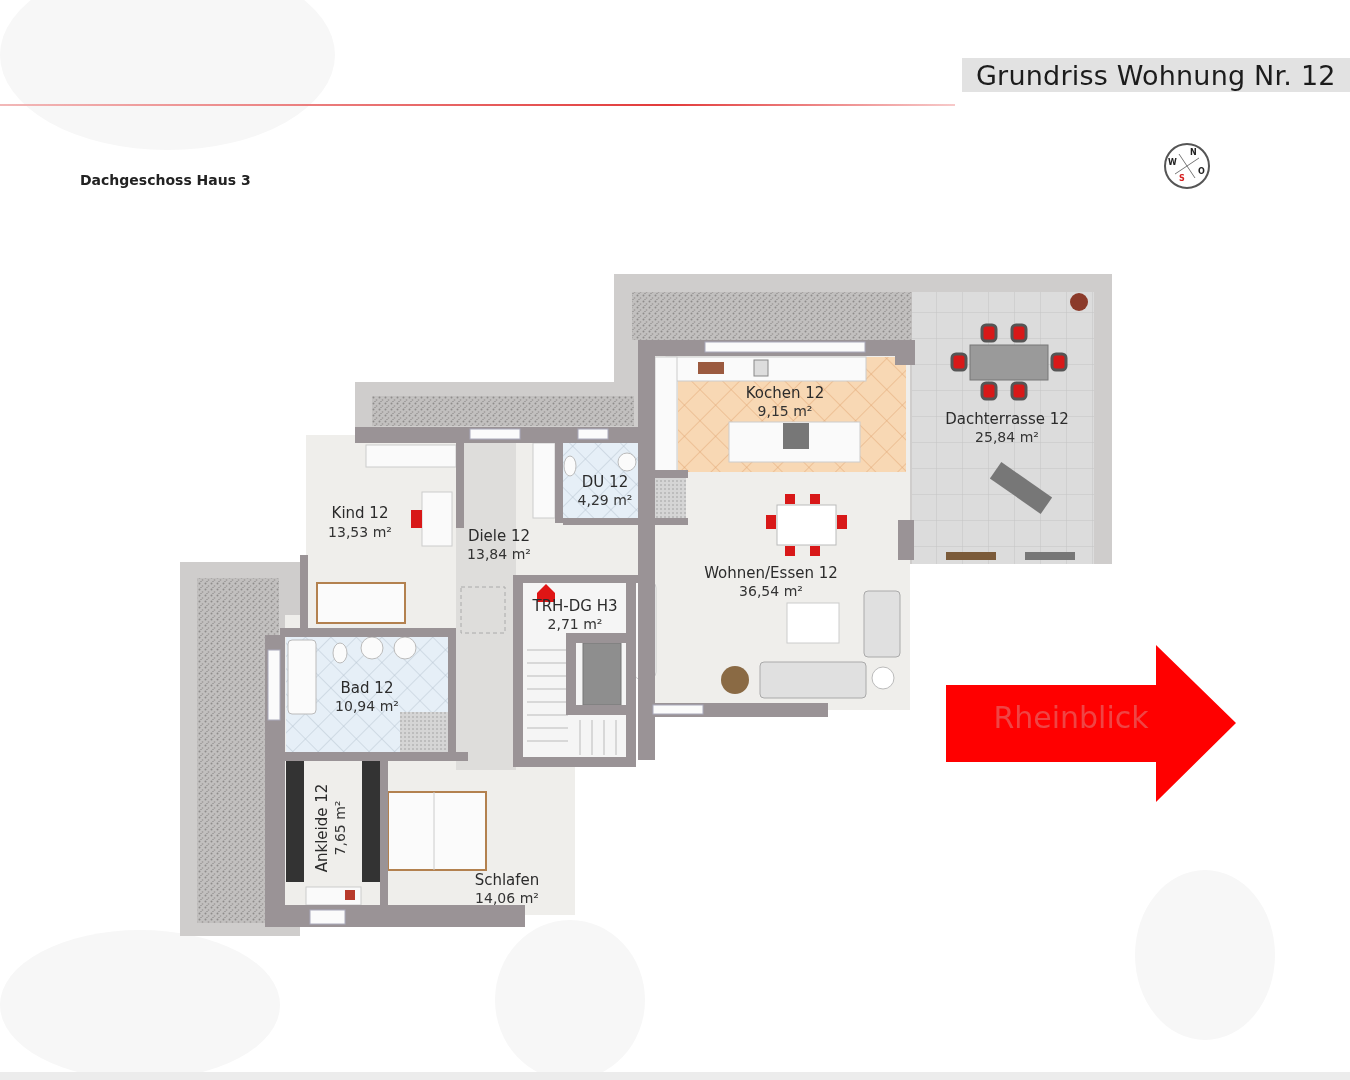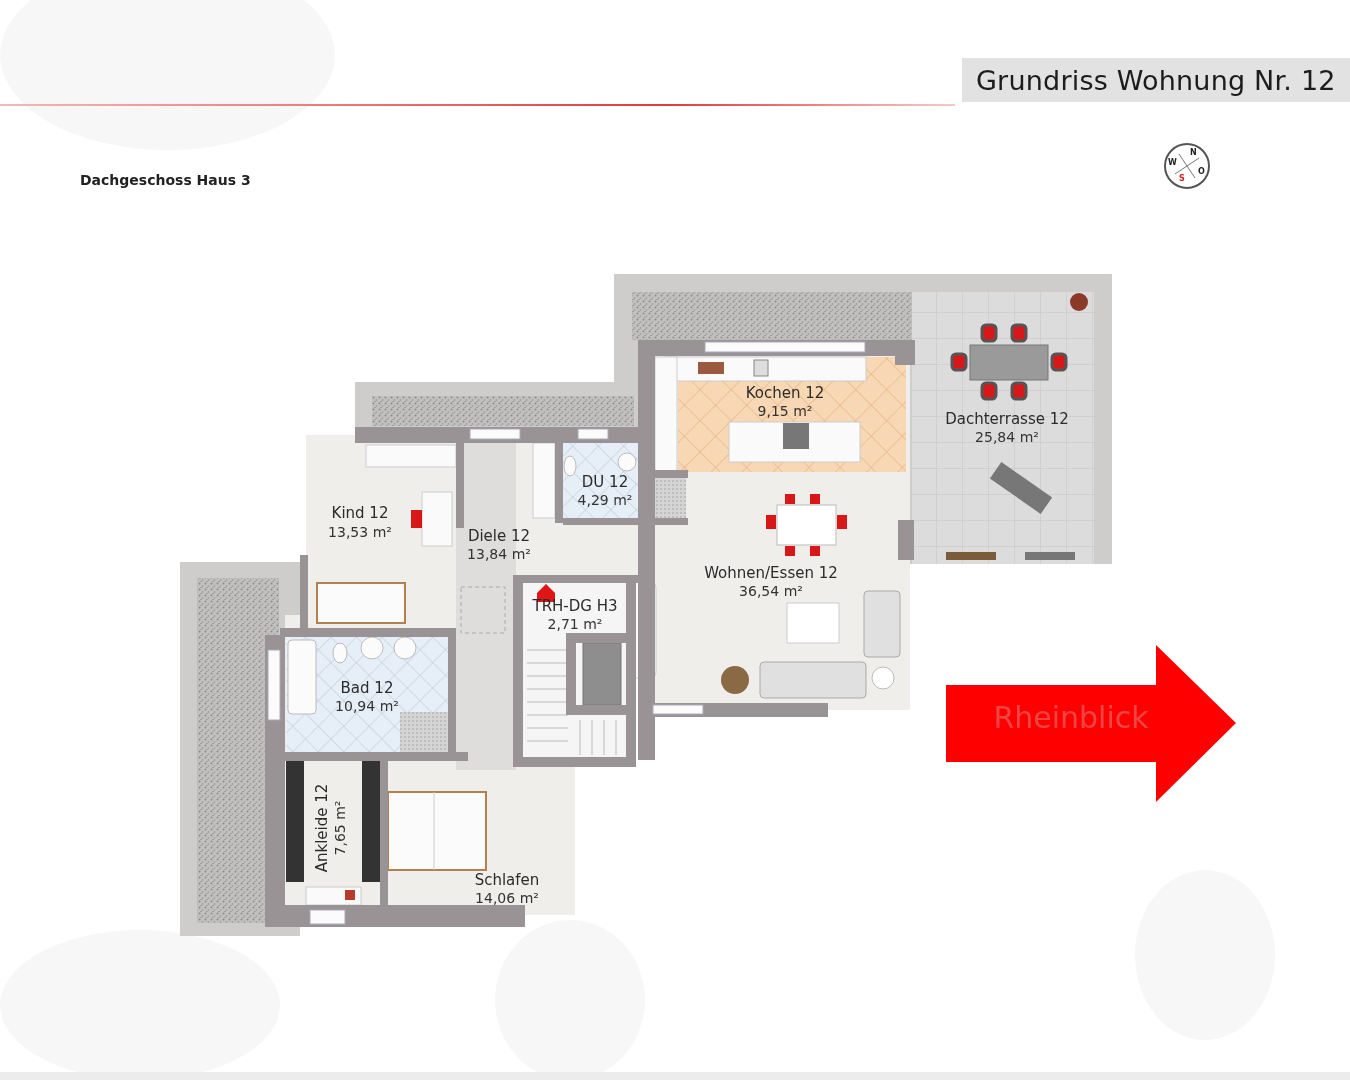--- a/index.html
+++ b/index.html
@@ -1,21 +1,21 @@
 <!DOCTYPE html>
 <html><head>
 <meta charset="utf-8">
 <style>
   html, body { margin:0; padding:0; }
   body { width:1350px; height:1080px; background:#ffffff; position:relative; overflow:hidden;
          font-family:"DejaVu Sans", "Liberation Sans", sans-serif; color:#222; }
   .ghost { position:absolute; border-radius:50%; background:#f7f7f7; }
   .redline { position:absolute; left:0; top:104px; width:955px; height:2px;
              background:linear-gradient(90deg,#f2b8b8 0%,#e23a3a 70%,#f7c9c9 100%); }
-  .title-box { position:absolute; left:962px; top:58px; width:388px; height:44px; background:#e2e2e2;
+  .title-box { position:absolute; left:962px; top:58px; width:388px; height:34px; background:#e2e2e2;
                display:flex; align-items:center; padding-left:14px; box-sizing:border-box;
                font-size:27px; color:#1c1c1c; letter-spacing:0.2px; }
   .subtitle { position:absolute; left:80px; top:172px; font-size:14px; font-weight:bold; color:#222; }
   .compass { position:absolute; left:1162px; top:141px; width:50px; height:50px; }
   .plan { position:absolute; left:0; top:0; width:1350px; height:1080px; }
   .room-label { font-family:"DejaVu Sans", "Liberation Sans", sans-serif; font-size:15px; fill:#2b2b2b; }
   .room-area { font-family:"DejaVu Sans", "Liberation Sans", sans-serif; font-size:14px; fill:#333; }
   .arrow { position:absolute; left:946px; top:645px; width:290px; height:157px; }
   .arrow-label { position:absolute; left:946px; top:700px; width:250px; text-align:center;
                  font-size:30px; color:#ef4444; padding-left:0; }

